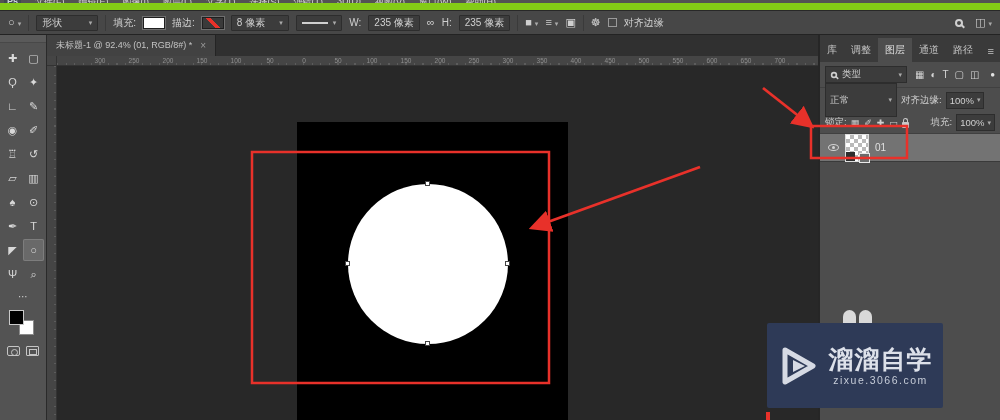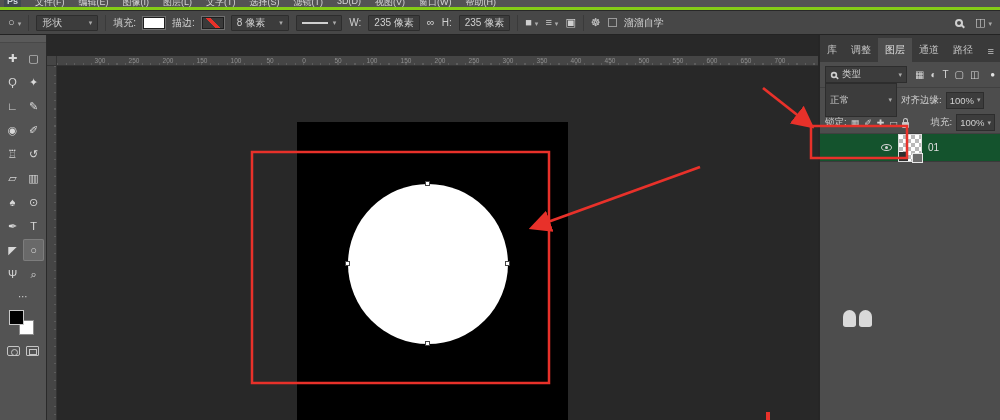--- a/index.html
+++ b/index.html
@@ -3,21 +3,21 @@
 <meta charset="utf-8">
 <style>
   * { margin:0; padding:0; box-sizing:border-box; }
   html,body { width:1000px; height:420px; overflow:hidden; background:#282828;
     font-family:"Liberation Sans","DejaVu Sans",sans-serif; }
   #app { position:relative; width:1000px; height:420px; overflow:hidden;
     background:var(--workspace-bg,#282828); color:#ccc; }
 
   
   #menubar { position:absolute; left:0; top:0; width:1000px; height:10px;
-    background:var(--menubar-bg,#535353); overflow:hidden; border-bottom:3px solid #84cc16; }
+    background:var(--menubar-bg,#535353); overflow:hidden; border-bottom:7px solid #84cc16; }
   #menubar .inner { display:flex; align-items:flex-start; gap:14px; margin-top:-4px; padding-left:4px; }
   #menubar .pslogo { font-size:9px; font-weight:bold; color:#cfd6dd; background:#40484f;
     padding:0 3px 4px 3px; }
   #menubar .mitem { font-size:9px; color:#d6d6d6; white-space:nowrap; }
 
   
   #optionsbar { position:absolute; left:0; top:11px; width:1000px; height:24px;
     background:var(--optionsbar-bg,#474747); border-bottom:1px solid #232323;
     display:flex; align-items:center; gap:7px; padding:0 8px; font-size:10px; color:#d0d0d0; }
   .vsep { width:1px; height:16px; background:#3a3a3a; flex:0 0 auto; }
@@ -105,21 +105,21 @@
     align-items:center; gap:3px; padding:0 3px; white-space:nowrap; }
   #lock-row { height:22px; border-bottom:1px solid #404040; }
   .lkicon { font-size:9px; color:#d0d0d0; }
   .icon-lock { width:7px; height:6px; background:#c9c9c9; position:relative; border-radius:1px;
     display:inline-block; margin-top:4px; }
   .icon-lock::before { content:''; position:absolute; left:1px; top:-4px; width:3px; height:3px;
     border:1px solid #c9c9c9; border-bottom:none; border-radius:3px 3px 0 0; }
   #layers-list { background:#454545; }
   .layer-row { height:28px; display:flex; align-items:center; gap:7px; padding:0 8px;
     border-bottom:1px solid #3a3a3a; font-size:10px; color:#e0e0e0; }
-  .layer-row.selected { background:#14532d;justify-content:center; }
+  .layer-row.selected { background:#737373; }
   .icon-eye { width:11px; height:7px; border:1px solid #d2d2d2; border-radius:50%; position:relative; display:inline-block; }
   .icon-eye::after { content:''; position:absolute; left:3px; top:1px; width:3px; height:3px;
     background:#d2d2d2; border-radius:50%; }
   .thumb { width:22px; height:26px; flex:0 0 auto; position:relative; }
   .thumb.checker { background-color:#fff;
     background-image:linear-gradient(45deg,#b9b9b9 25%,transparent 25%,transparent 75%,#b9b9b9 75%),
                      linear-gradient(45deg,#b9b9b9 25%,transparent 25%,transparent 75%,#b9b9b9 75%);
     background-size:8px 8px; background-position:0 0,4px 4px; outline:1px solid #ddd; }
   .thumb.checker::before { content:''; position:absolute; left:0; bottom:0; width:9px; height:9px; background:#2e2e2e; }
   .thumb.checker::after { content:''; position:absolute; right:-2px; bottom:-2px; width:9px; height:8px;
@@ -191,27 +191,33 @@
     <span class="ob-icon">∞</span>
     <span>H:</span>
     <span class="ob-field">235 像素</span>
     <span class="vsep"></span>
     <span class="ob-icon"><span>■</span> <span class="dd">▾</span></span>
     <span class="ob-icon"><span>≡</span> <span class="dd">▾</span></span>
     <span class="ob-icon">▣</span>
     <span class="vsep"></span>
     <span class="ob-icon">☸</span>
     <span class="checkbox"></span>
-    <span>溜溜自学</span>
+    <span>对齐边缘</span>
     <span class="ob-right">
       <span class="icon-mag"></span>
       <span class="ob-icon"><span>◫</span> <span class="dd">▾</span></span>
     </span>
   </div>
 
+  <div id="tabbar">
+    <div id="doctab">
+      <span>未标题-1 @ 92.4% (01, RGB/8#) *</span>
+      <span class="close">×</span>
+    </div>
+  </div>
 
   <div id="toolbar">
     <div class="grip"></div>
     <div id="toolgrid">
 
     <div class="tool">
           <span>✚</span>
         </div>
         <div class="tool">
           <span>▢</span>
@@ -379,20 +385,30 @@
           <span class="thumb checker"></span>
           <span class="layer-name">01</span>
 
         </div>
 
       </div>
   </div>
 
   <div class="wm-pill" style="left:843px;top:310px;"></div>
   <div class="wm-pill" style="left:859px;top:310px;"></div>
+  <div id="watermark">
+    <svg width="42" height="46" viewBox="0 0 42 46">
+      <polygon points="7,7 35,23 7,39" fill="none" stroke="#d6dae4" stroke-width="5" stroke-linejoin="round"></polygon>
+      <polygon points="15,17 27,23 15,29" fill="#d6dae4"></polygon>
+    </svg>
+    <div id="wm-text">
+      <div id="wm-title">溜溜自学</div>
+      <div id="wm-url">zixue.3066.com</div>
+    </div>
+  </div>
 
   <svg id="annotations" width="1000" height="420">
     <defs>
       <marker id="arrowhead" markerWidth="8" markerHeight="8" refX="6" refY="4" orient="auto">
         <path class="red-fill" d="M0,0 L8,4 L0,8 Z" fill="#e8312a"></path>
       </marker>
     </defs>
     <rect class="red-stroke" x="252" y="152" width="297" height="231" fill="none" stroke-width="2.5" stroke="#e8312a"></rect>
     <rect class="red-stroke" x="811" y="126" width="96" height="32" fill="none" stroke-width="2.5" stroke="#e8312a"></rect>
     <line class="red-stroke" x1="700" y1="167" x2="534" y2="227" stroke-width="2.8" marker-end="url(#arrowhead)" stroke="#e8312a"></line>

